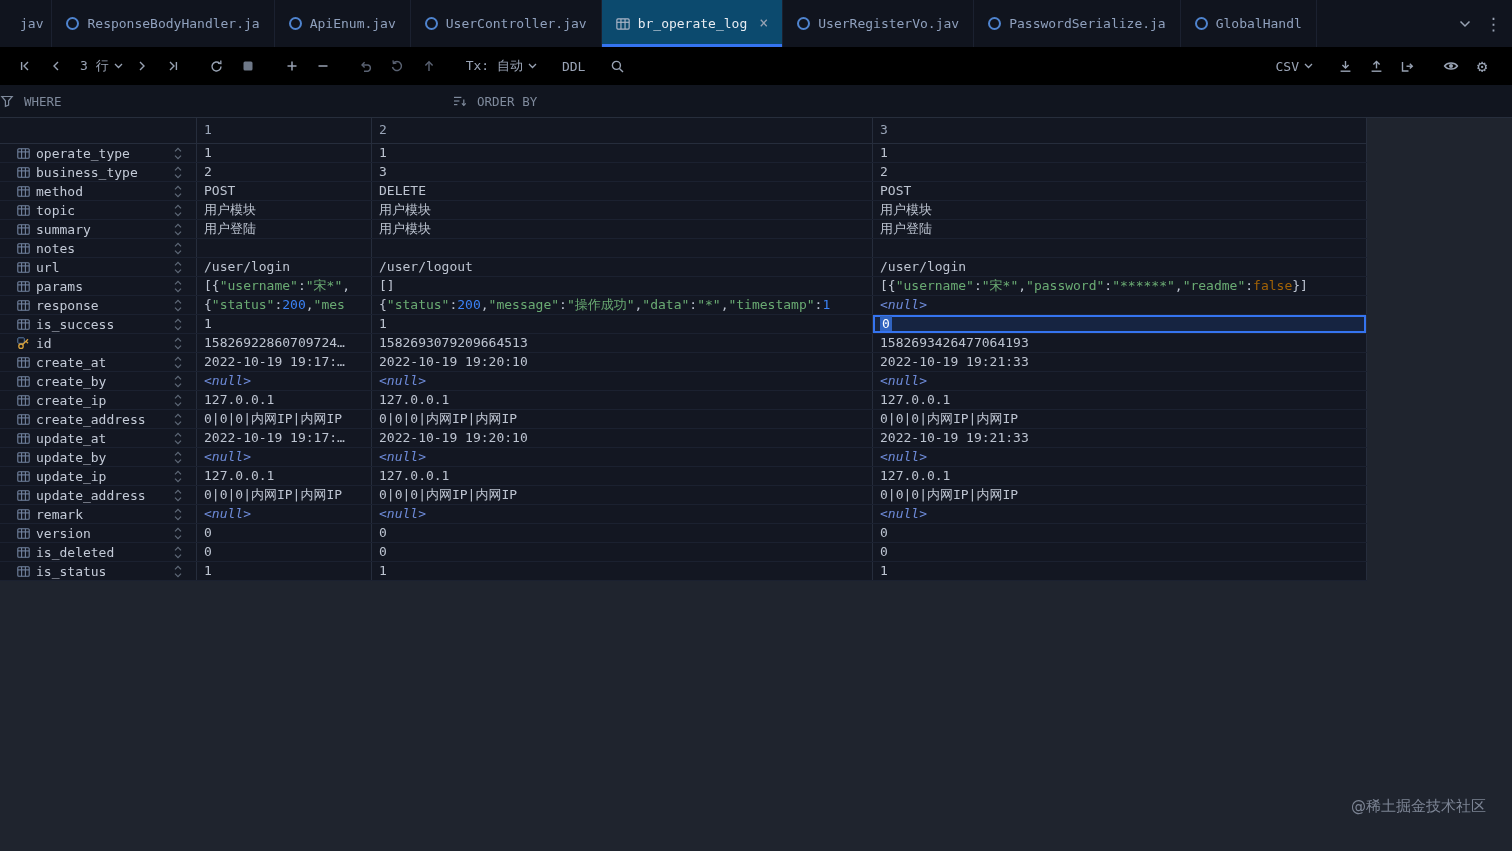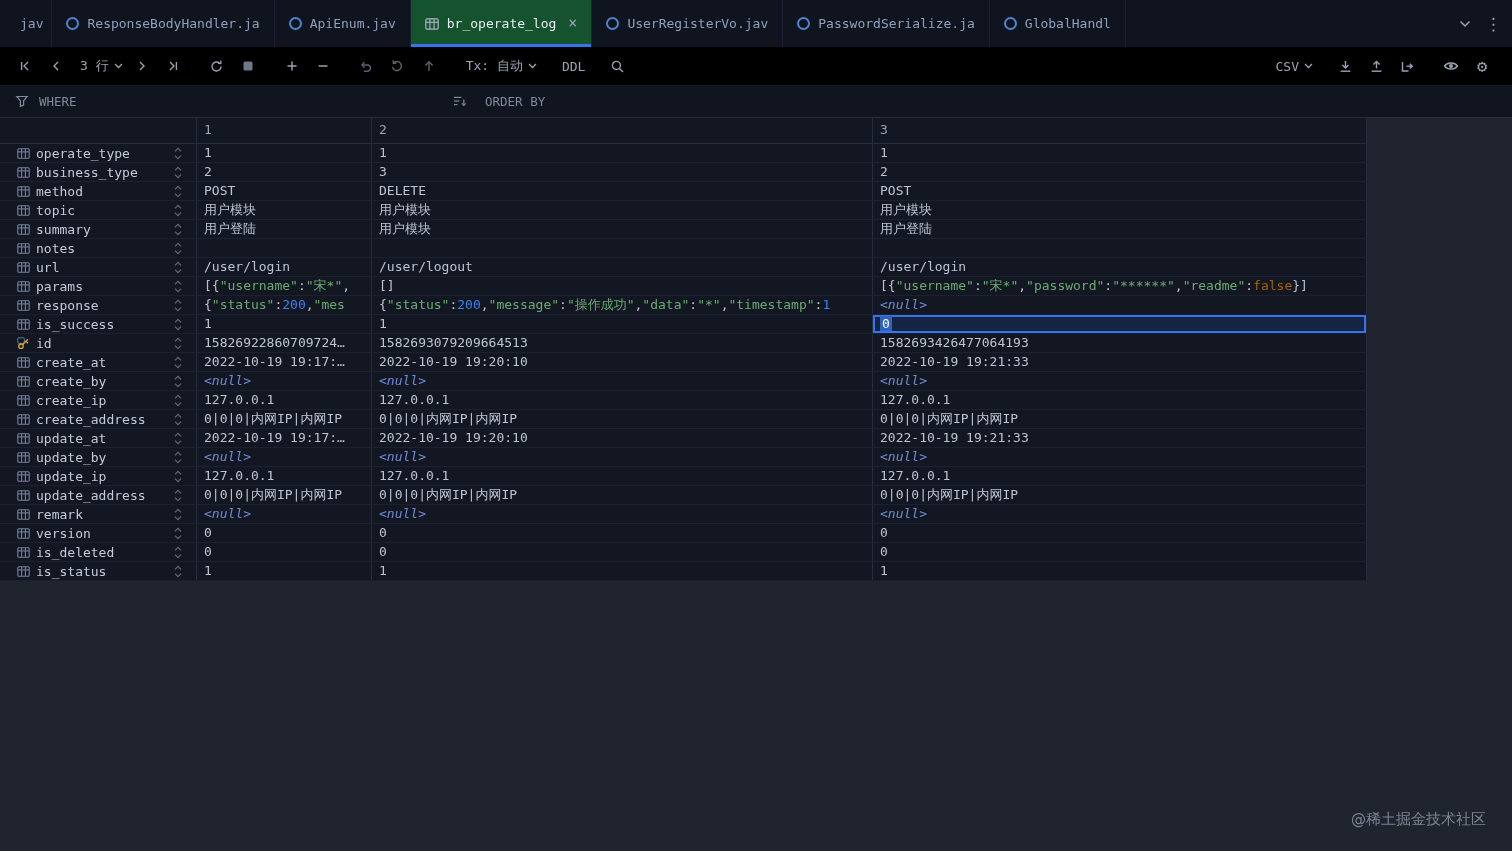--- a/index.html
+++ b/index.html
@@ -10,42 +10,42 @@
     font-family:"DejaVu Sans Mono","Liberation Mono",monospace;
     -webkit-font-smoothing:antialiased;
   }
   #app { position:relative; width:1512px; height:851px; }
 
   
   .tabbar { height:47px; background:#10141e; display:flex; align-items:stretch; }
   .tab { display:flex; align-items:center; gap:8px; padding:0 14px; font-size:13px;
          color:#8fa0bd; border-right:1px solid #1b2130; position:relative; white-space:nowrap; cursor:default; }
   .tab.partial { padding:0 8px 0 20px; }
-  .tab.active { color:#e8ecf2; background:#14532d; }
+  .tab.active { color:#e8ecf2; background:#0c4a6e; }
   .tab.active::after { content:''; position:absolute; left:0; right:0; bottom:0; height:3px; background:#3574f0; }
   .ring { width:13px; height:13px; border:2px solid #4f84cf; border-radius:50%; flex:0 0 auto; }
   .tab .close { color:#98a2b3; font-size:15px; margin-left:4px; line-height:1; }
   .tab-controls { margin-left:auto; display:flex; align-items:center; padding-right:10px; gap:14px; color:#98a2b3; }
   .kebab { font-size:17px; color:#98a2b3; letter-spacing:0; }
 
   
   .toolbar { height:38px; background:#000000; display:flex; align-items:center; padding:0 12px; }
   .tbtn { height:26px; min-width:26px; display:flex; align-items:center; justify-content:center;
           color:#98a2b3; margin-right:5px; border-radius:3px; }
   .tbtn.muted { color:#5a6272; }
   .tlabel { font-size:13px; color:#9aa4b6; display:flex; align-items:center; gap:5px; margin:0 6px; white-space:nowrap; }
   .gap { width:13px; }
   .toolbar-right { margin-left:auto; display:flex; align-items:center; }
   svg.ic { display:block; }
 
   
   .filterbar { height:33px; background:#11151f; border-bottom:1px solid #272e3c;
                display:flex; align-items:center; font-size:12.5px; color:#7f8a9c; }
-  .where-sec { width:437px; display:flex; align-items:center; gap:10px; padding-left:15px; }
-  .order-sec { display:flex; align-items:center; gap:18px; padding-left:15px; }
+  .where-sec { width:437px; display:flex; align-items:center; gap:10px; }
+  .order-sec { display:flex; align-items:center; gap:10px; padding-left:15px; }
 
   
   .gridwrap { width:1367px; background:#131722; }
   .grid-header { display:grid; grid-template-columns:197px 175px 501px 494px; height:26px;
                  border-bottom:1px solid #262d3c; }
   .gh-cell { font-size:13px; color:#9aa5b8; padding:4px 0 0 7px; border-right:1px solid #262d3c; }
   .grow { display:grid; grid-template-columns:197px 175px 501px 494px; height:19px;
           border-bottom:1px solid #1b2130; }
   .fcell { display:flex; align-items:center; gap:6px; padding-left:17px; padding-right:16px;
            border-right:1px solid #262d3c; color:#c3cad7; font-size:13px; position:relative; overflow:hidden; }
@@ -55,40 +55,44 @@
   .vcell { font-size:13px; line-height:18px; padding-left:7px; border-right:1px solid #262d3c;
            color:#bdc4d1; white-space:pre; overflow:hidden; }
   .null { color:#6e8bd9; font-style:italic; }
   .tok-s { color:#6aab73; }
   .tok-n { color:#3b82f6; }
   .tok-b { color:#a16207; }
   .selcell { box-shadow: inset 0 0 0 2px #3574f0; background:#162441; }
   .selval { background:#3063c0; color:#ffffff; padding:0 2px; }
 
   
-  .watermark { position:absolute; right:26px; bottom:22px; color:#7c8494; font-size:15px;
+  .watermark { position:absolute; right:26px; bottom:35px; color:#7c8494; font-size:15px;
                font-family:"DejaVu Sans","Liberation Sans",sans-serif;margin-left:46px; }
 </style>
 </head>
 <body>
 
 <div id="app">
 
   <div class="tabbar">
     <div style="display:flex;align-items:stretch;">
         <div class="tab partial">
           <span>jav</span>
         </div>
         <div class="tab">
           <span class="ring"></span>
           <span>ResponseBodyHandler.ja</span>
         </div>
         <div class="tab">
           <span class="ring"></span>
           <span>ApiEnum.jav</span>
+        </div>
+        <div class="tab">
+          <span class="ring"></span>
+          <span>UserController.jav</span>
         </div>
         <div class="tab active">
           <svg width="14" height="14" viewBox="0 0 13 13">
             <rect x="0.8" y="1.8" width="11.4" height="9.4" rx="1" fill="none" stroke="#a9b4c6" stroke-width="1.1"></rect>
             <line x1="0.8" y1="4.9" x2="12.2" y2="4.9" stroke="#a9b4c6" stroke-width="1.1"></line>
             <line x1="4.6" y1="1.8" x2="4.6" y2="11.2" stroke="#a9b4c6" stroke-width="1.1"></line>
             <line x1="8.4" y1="1.8" x2="8.4" y2="11.2" stroke="#a9b4c6" stroke-width="1.1"></line>
           </svg>
           <span>br_operate_log</span>
           <span class="close">×</span>

